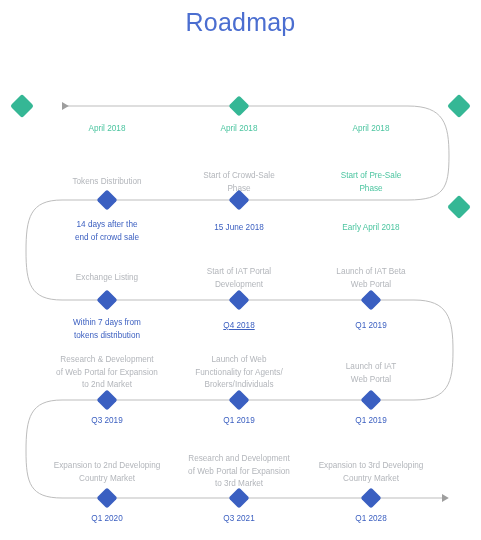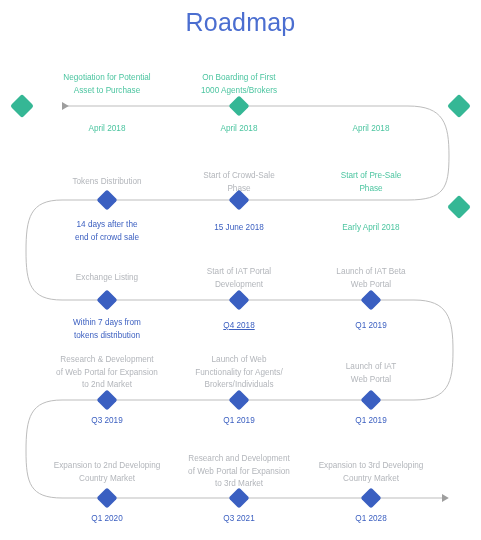--- a/index.html
+++ b/index.html
@@ -109,26 +109,22 @@
       <path d="M 62 400 C 30 400 26 418 26 451 C 26 483 30 498 62 498"></path>
 
       <path d="M 62 498 L 442 498" marker-end="url(#arrow-right)"></path>
     </g>
   </svg>
 
   <div class="marker-green-standalone" style="left:22px; top:106px;"></div>
   <div class="marker-green-standalone" style="left:459px; top:106px;"></div>
   <div class="marker-green-standalone" style="left:459px; top:207px;"></div>
 
-  <div class="milestone-label c-green" style="left:107px; top:72px;">Negotiation for Potential
-Asset to Purchase</div>
   <div class="milestone-date c-green" style="left:107px; top:123px;">April 2018</div>
 
-  <div class="milestone-label c-green" style="left:239px; top:72px;">On Boarding of First
-1000 Agents/Brokers</div>
   <div class="node node-green" style="left:239px; top:106px;"></div>
   <div class="milestone-date c-green" style="left:239px; top:123px;">April 2018</div>
 
   <div class="milestone-date c-green" style="left:371px; top:123px;">April 2018</div>
 
   <div class="milestone-label c-gray" style="left:107px; top:176px;">Tokens Distribution</div>
   <div class="node node-blue" style="left:107px; top:200px;"></div>
   <div class="milestone-date c-blue" style="left:107px; top:219px;">14 days after the
 end of crowd sale</div>
 

